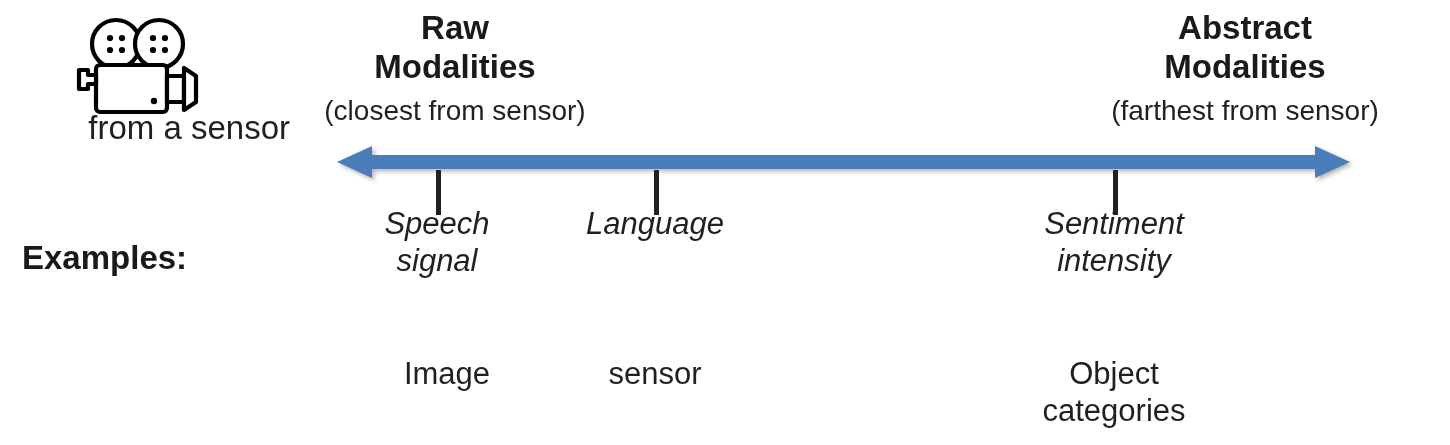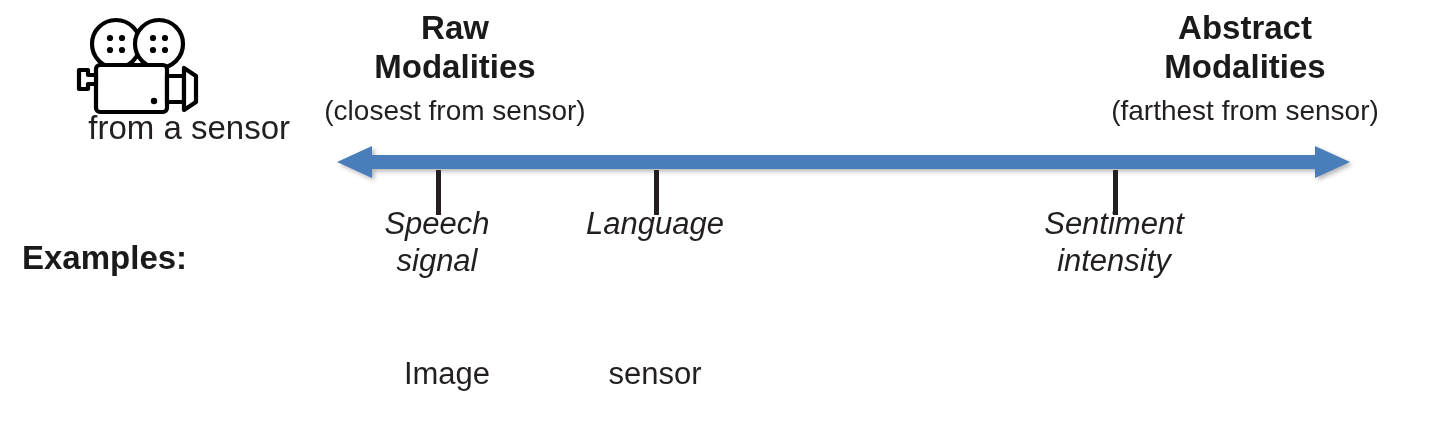--- a/index.html
+++ b/index.html
@@ -191,14 +191,18 @@
     <span>intensity</span>
   </div>
 
   <div class="ex row-2" style="left:337px; width:220px;">
     <span>Image</span>
     <span></span>
   </div>
   <div class="ex row-2" style="left:545px; width:220px;">
     <span>sensor</span>
   </div>
+  <div class="ex row-2" style="left:1004px; width:220px;">
+    <span>Object</span>
+    <span>categories</span>
+  </div>
 
 </div>
 
 </body></html>

